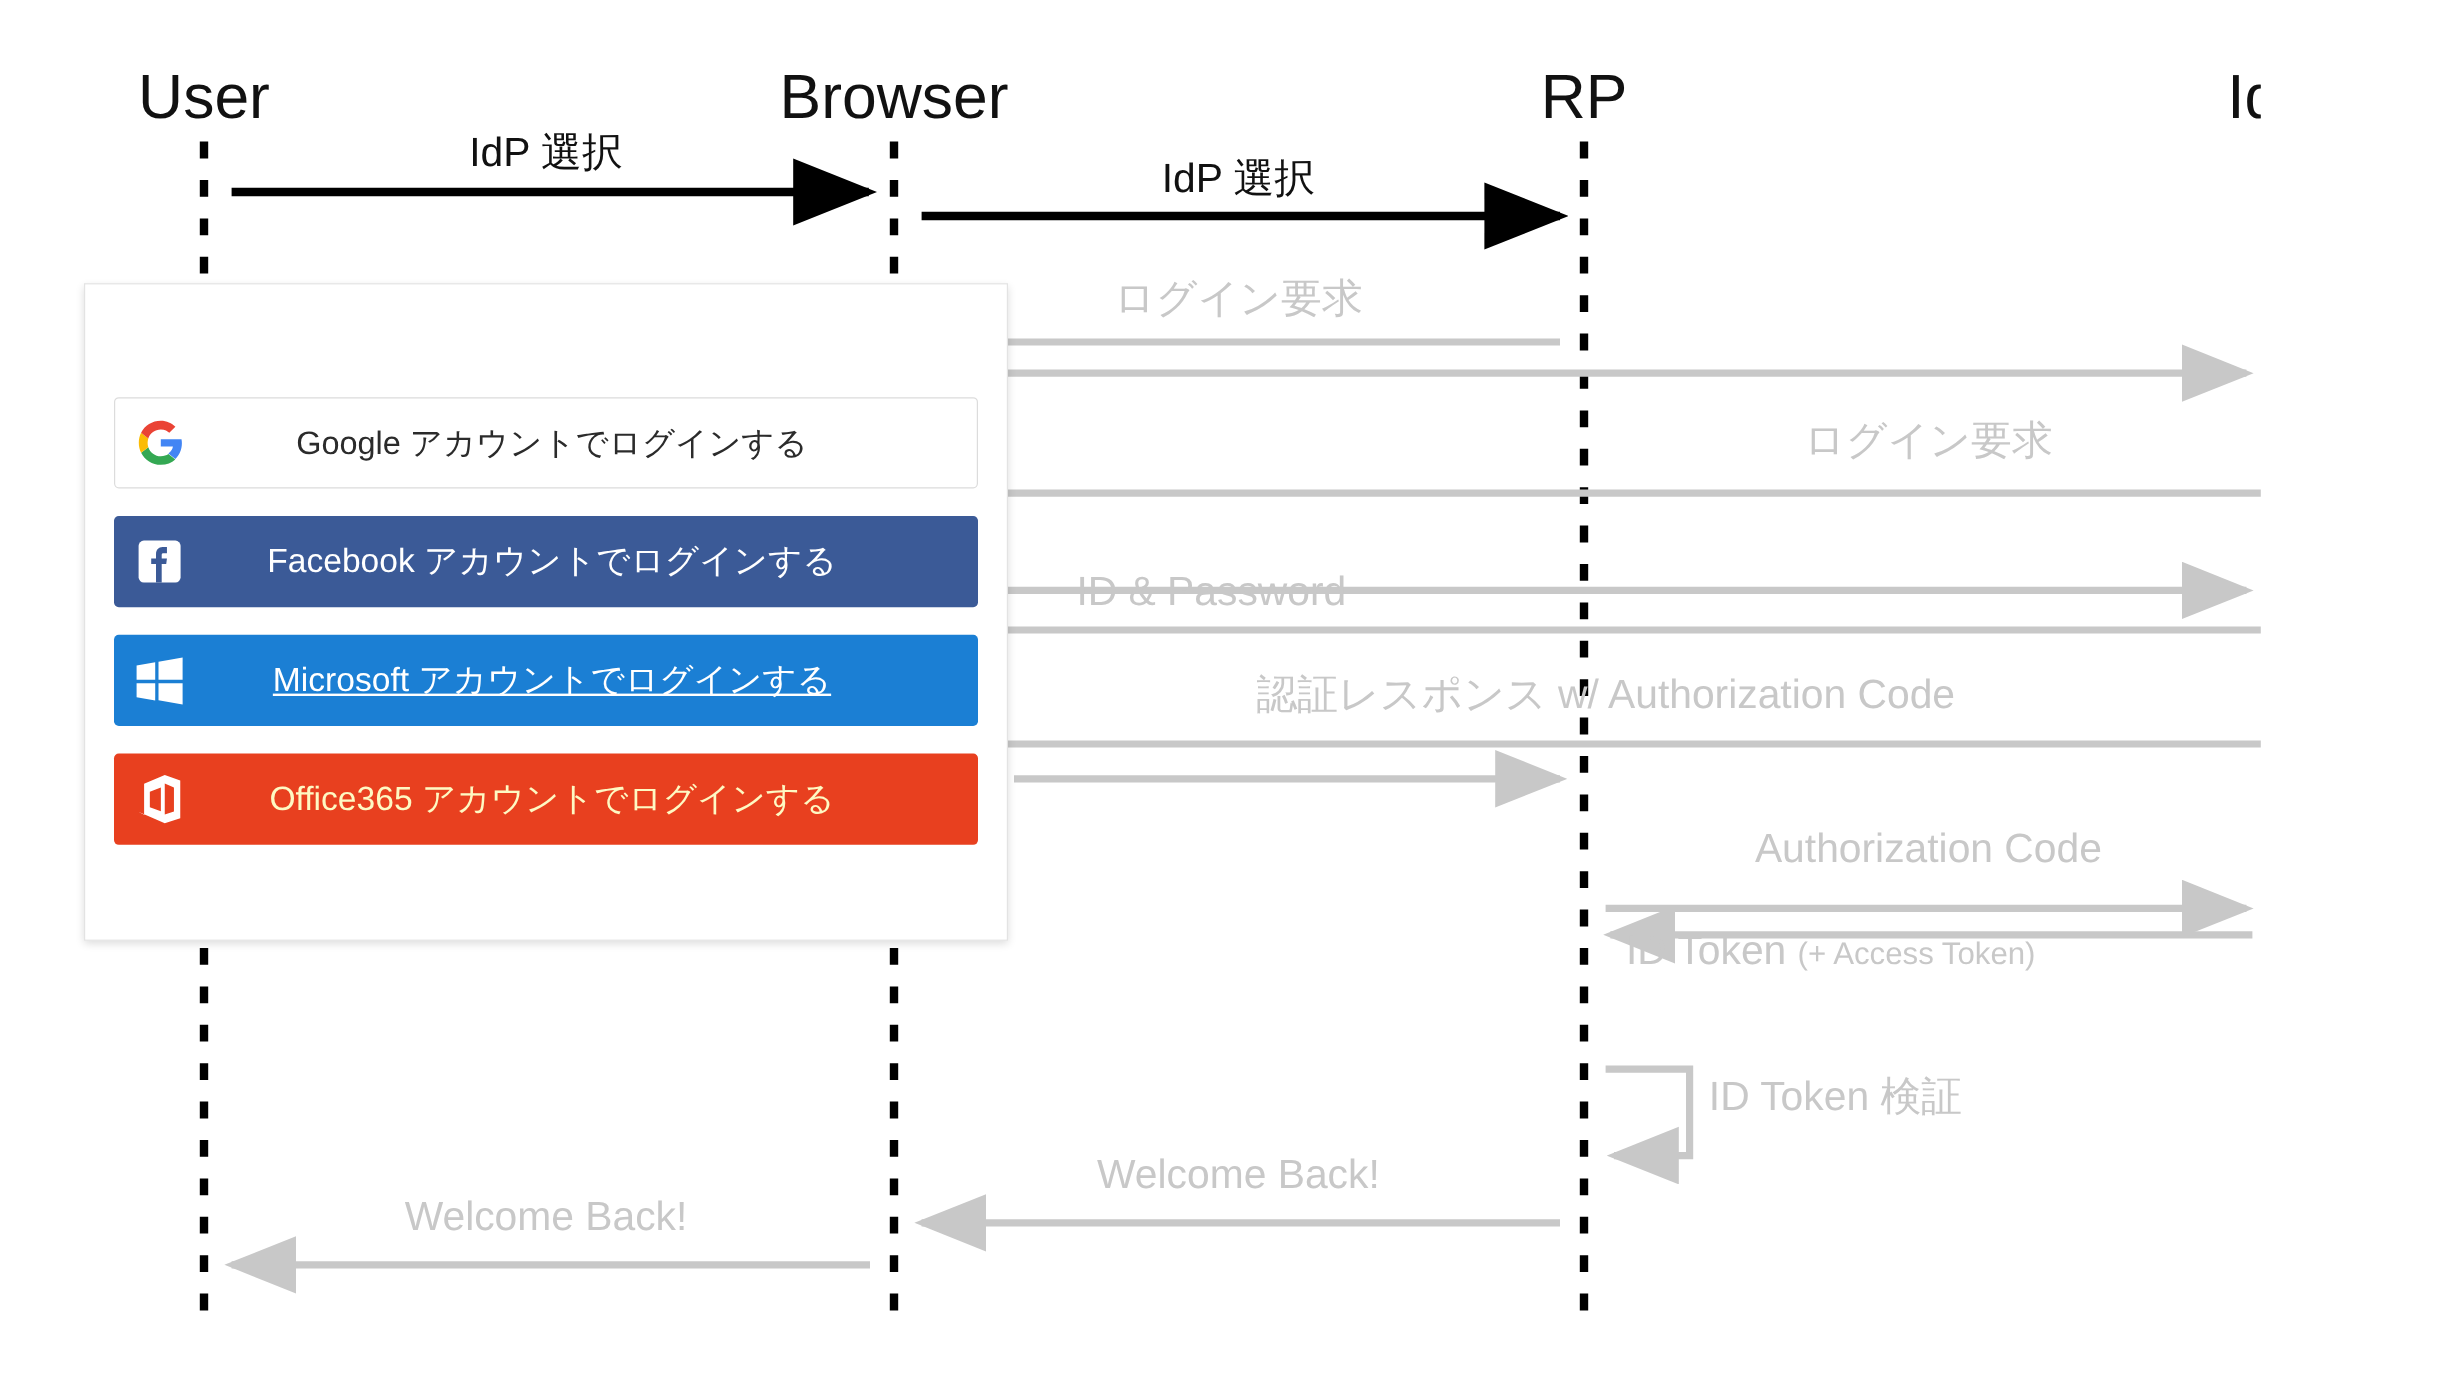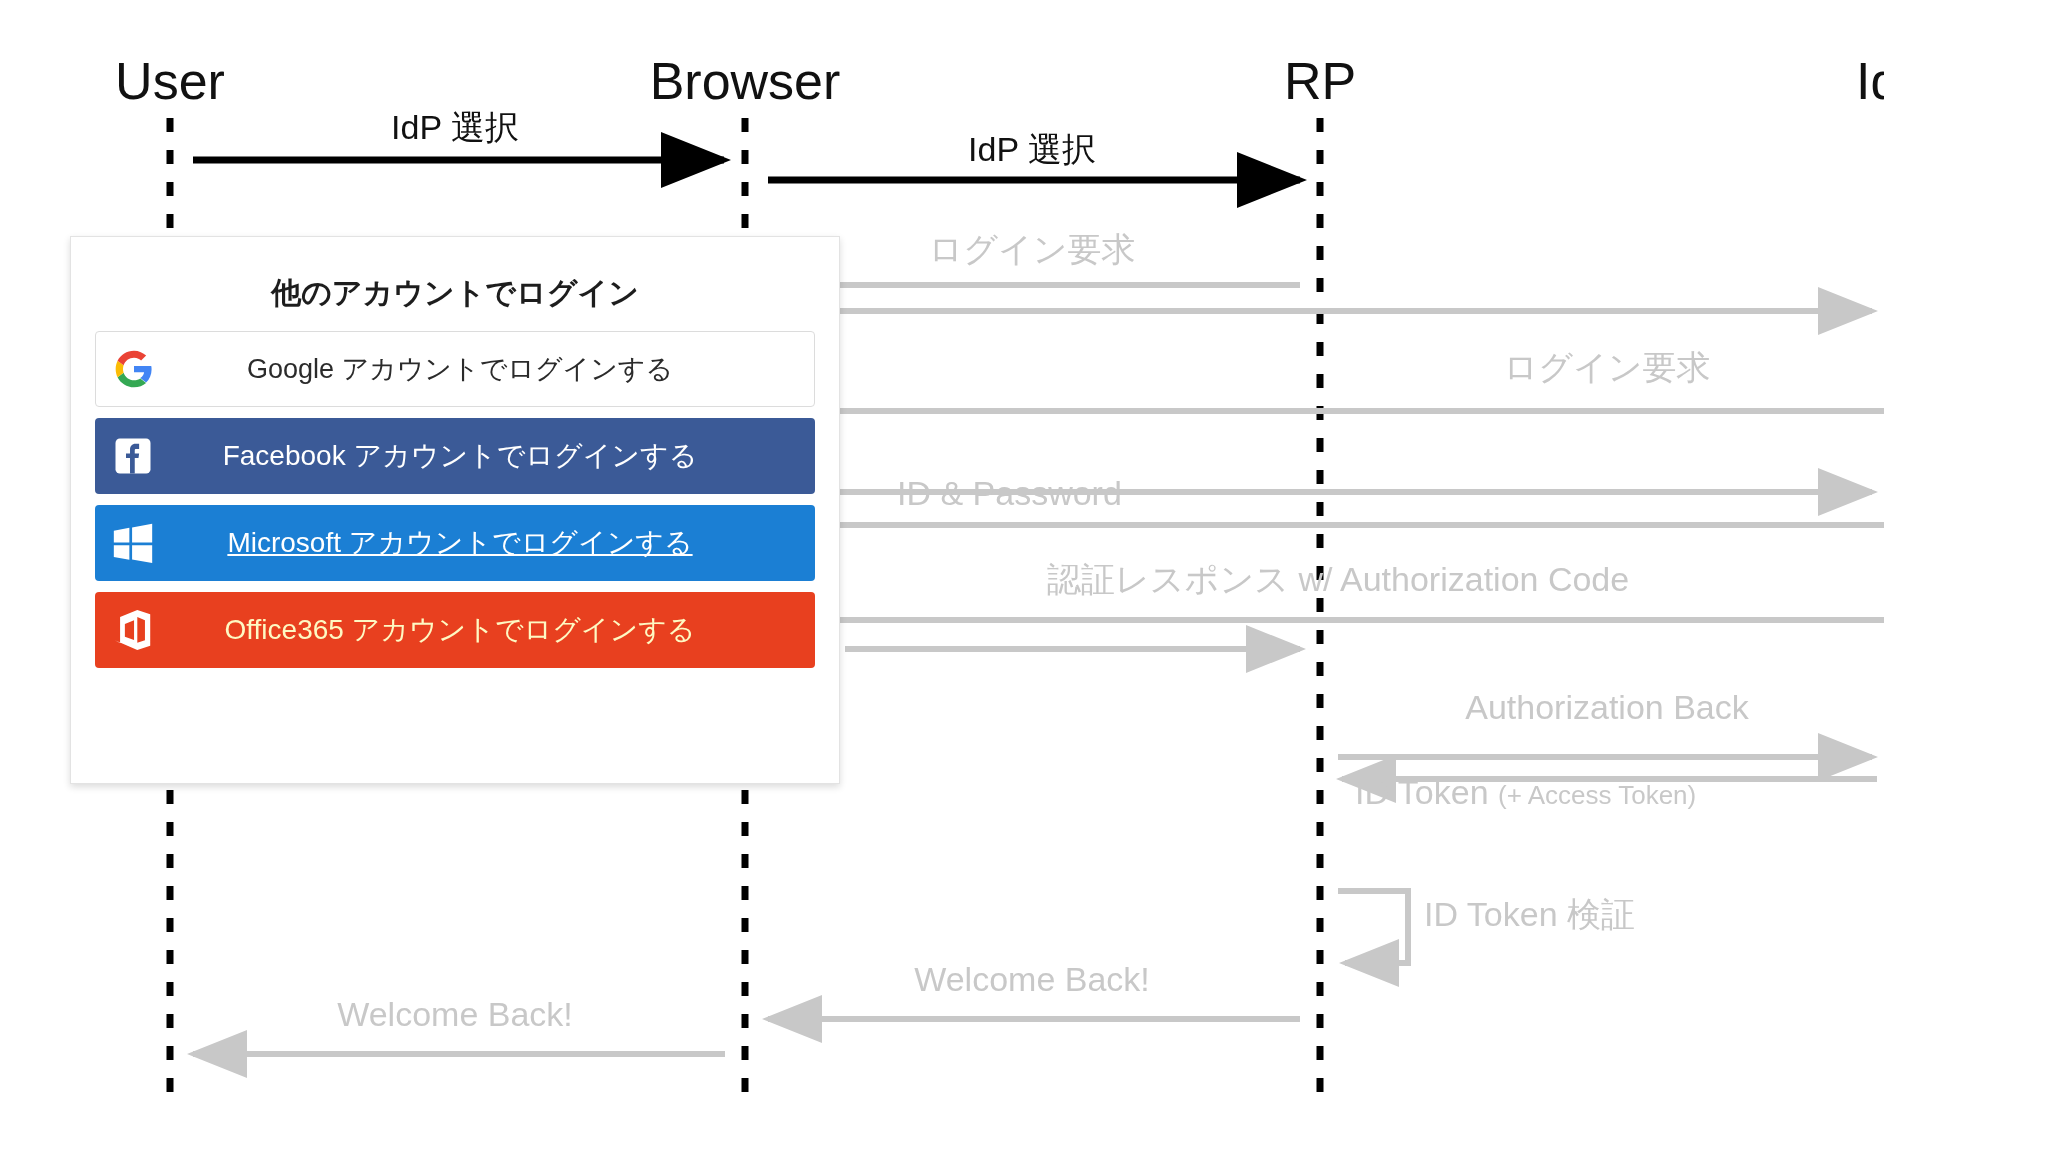--- a/index.html
+++ b/index.html
@@ -79,21 +79,21 @@
   .provider-list {
     position: absolute;
     left: 24px;
     top: 94px;
     right: 24px;
   }
   .provider-btn {
     position: relative;
     height: 76px;
     border-radius: 4px;
-    margin-bottom: 11px;
+    margin-bottom: 23px;
     display: flex;
     align-items: center;
     box-sizing: border-box;
     justify-content: center;
   }
   .provider-btn .pb-icon {
     width: 76px;
     min-width: 76px;
     height: 76px;
     display: flex;
@@ -170,30 +170,29 @@
   <div class="actor-label" style="left:1320px; top:55px;">RP</div>
   <div class="actor-label" style="left:1895px; top:55px;">IdP</div>
 
   <div class="msg-label dark center" style="left:455px; top:110px;">IdP 選択</div>
   <div class="msg-label dark center" style="left:1032px; top:132px;">IdP 選択</div>
 
   <div class="msg-label center" style="left:1032px; top:232px;">ログイン要求</div>
   <div class="msg-label center" style="left:1607px; top:350px;">ログイン要求</div>
   <div class="msg-label" style="left:885px; top:476px;margin-left:12px;">ID &amp; Password</div>
   <div class="msg-label" style="left:1047px; top:562px;">認証レスポンス w/ Authorization Code</div>
-  <div class="msg-label center" style="left:1607px; top:690px;">Authorization Back</div>
+  <div class="msg-label center" style="left:1607px; top:690px;">Authorization Code</div>
 
   <div class="msg-label" style="left:1355px; top:775px;"><span>ID Token</span> <span class="sub">(+ Access Token)</span></div>
 
   <div class="msg-label" style="left:1424px; top:897px;">ID Token 検証</div>
   <div class="msg-label center" style="left:1032px; top:962px;">Welcome Back!</div>
   <div class="msg-label center" style="left:455px; top:997px;">Welcome Back!</div>
 
   <div id="login-dialog">
-    <div id="dialog-title">他のアカウントでログイン</div>
 
     <div class="provider-list">
 
       <div class="provider-btn pb-google">
         <span class="pb-icon">
           <svg width="40" height="40" viewBox="0 0 48 48">
             <path fill="#4285F4" d="M45.1 24.5c0-1.6-.1-2.7-.4-4H24v7.3h12.1c-.2 2-1.6 5-4.5 7l6.9 5.4c4.1-3.8 6.6-9.4 6.6-15.7z"></path>
             <path fill="#34A853" d="M24 46c5.9 0 10.9-2 14.5-5.3l-6.9-5.4c-1.9 1.3-4.4 2.2-7.6 2.2-5.8 0-10.7-3.8-12.5-9.1l-7.2 5.5C7.9 41.2 15.4 46 24 46z"></path>
             <path fill="#FBBC05" d="M11.5 28.4c-.5-1.4-.7-2.9-.7-4.4s.3-3 .7-4.4l-7.2-5.6C2.8 17 2 20.4 2 24s.8 7 2.3 10l7.2-5.6z"></path>
             <path fill="#EA4335" d="M24 10.6c4.1 0 6.9 1.8 8.5 3.3l6.1-6C34.9 4.5 29.9 2 24 2 15.4 2 7.9 6.8 4.3 14l7.2 5.6c1.8-5.3 6.7-9 12.5-9z"></path>

